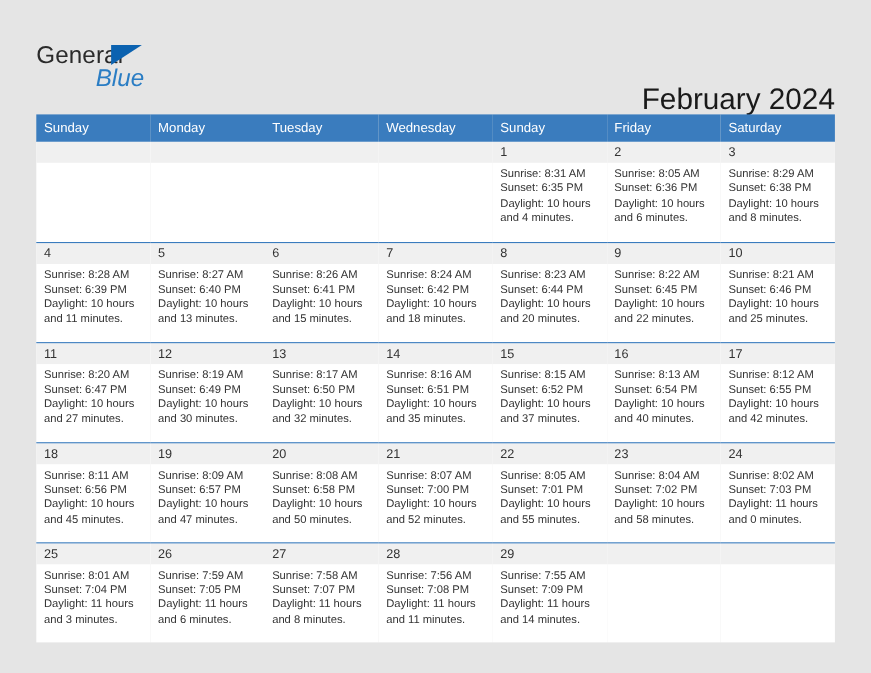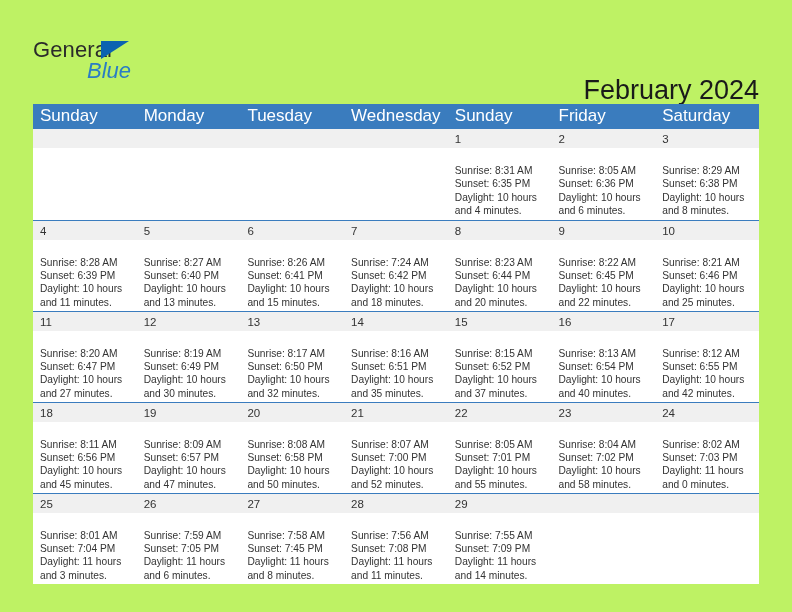--- a/index.html
+++ b/index.html
@@ -9,21 +9,21 @@
     width: 792px;
     height: 612px;
     background: #ffffff;
     font-family: "Liberation Sans", sans-serif;
     -webkit-font-smoothing: antialiased;
   }
   .page {
     position: relative;
     width: 792px;
     height: 612px;
-    background: #bef264;
+    background: #e5e5e5;
   }
 
   
   .header {
     position: absolute;
     left: 33px;
     top: 30px;
     right: 33px;
     height: 68px;
   }
@@ -95,21 +95,21 @@
     width: 726px;
   }
   .cal-table {
     width: 726px;
     border-collapse: collapse;
     table-layout: fixed;
   }
   .cal-table th {
     background: #3a7cbe;
     color: #ffffff;
-    font-size: 17px;
+    font-size: 12px;
     font-weight: normal;
     text-align: left;
     padding: 5px 0 6px 7px;
     line-height: 14px;
     border: none;
     font-family: "Liberation Sans", sans-serif;
   }
   .cal-table td {
     width: 103.7px;
     height: 91px;
@@ -132,21 +132,21 @@
     height: 19px;
     font-size: 11.5px;
     color: #333333;
     padding: 3px 0 0 7px;
     line-height: 15px;
     font-family: "Liberation Sans", sans-serif;
   }
   td.blank .daynum { background: #f0f0f0; }
   .info {
     display: block;
-    padding: 16px 4px 0 7px;
+    padding: 4px 4px 0 7px;
     font-size: 10.2px;
     color: #333333;
     line-height: 13.4px;
     font-family: "Liberation Sans", sans-serif;
   }
   .info span { display: block; white-space: nowrap; }
 </style>
 </head>
 <body>
 
@@ -267,21 +267,21 @@
                   <span>Sunset: 6:41 PM</span>
                   <span>Daylight: 10 hours</span>
                   <span>and 15 minutes.</span>
                 </div>
               </div>
             </td>
             <td class="">
               <div class="cell-inner">
                 <span class="daynum">7</span>
                 <div class="info">
-                  <span>Sunrise: 7:24 AM</span>
+                  <span>Sunrise: 8:24 AM</span>
                   <span>Sunset: 6:42 PM</span>
                   <span>Daylight: 10 hours</span>
                   <span>and 18 minutes.</span>
                 </div>
               </div>
             </td>
             <td class="">
               <div class="cell-inner">
                 <span class="daynum">8</span>
                 <div class="info">
@@ -494,21 +494,21 @@
                   <span>Daylight: 11 hours</span>
                   <span>and 6 minutes.</span>
                 </div>
               </div>
             </td>
             <td class="">
               <div class="cell-inner">
                 <span class="daynum">27</span>
                 <div class="info">
                   <span>Sunrise: 7:58 AM</span>
-                  <span>Sunset: 7:45 PM</span>
+                  <span>Sunset: 7:07 PM</span>
                   <span>Daylight: 11 hours</span>
                   <span>and 8 minutes.</span>
                 </div>
               </div>
             </td>
             <td class="">
               <div class="cell-inner">
                 <span class="daynum">28</span>
                 <div class="info">
                   <span>Sunrise: 7:56 AM</span>

